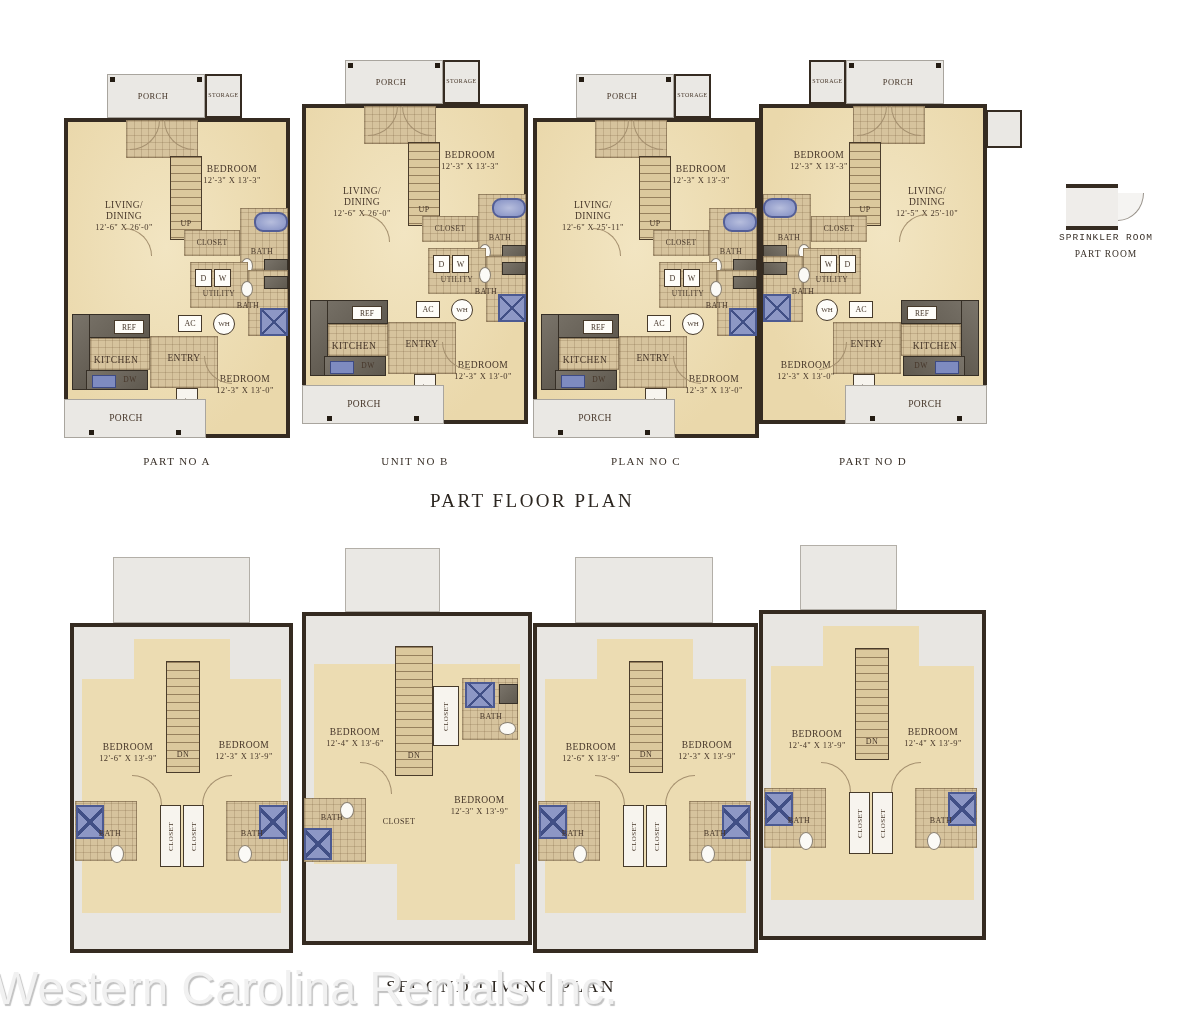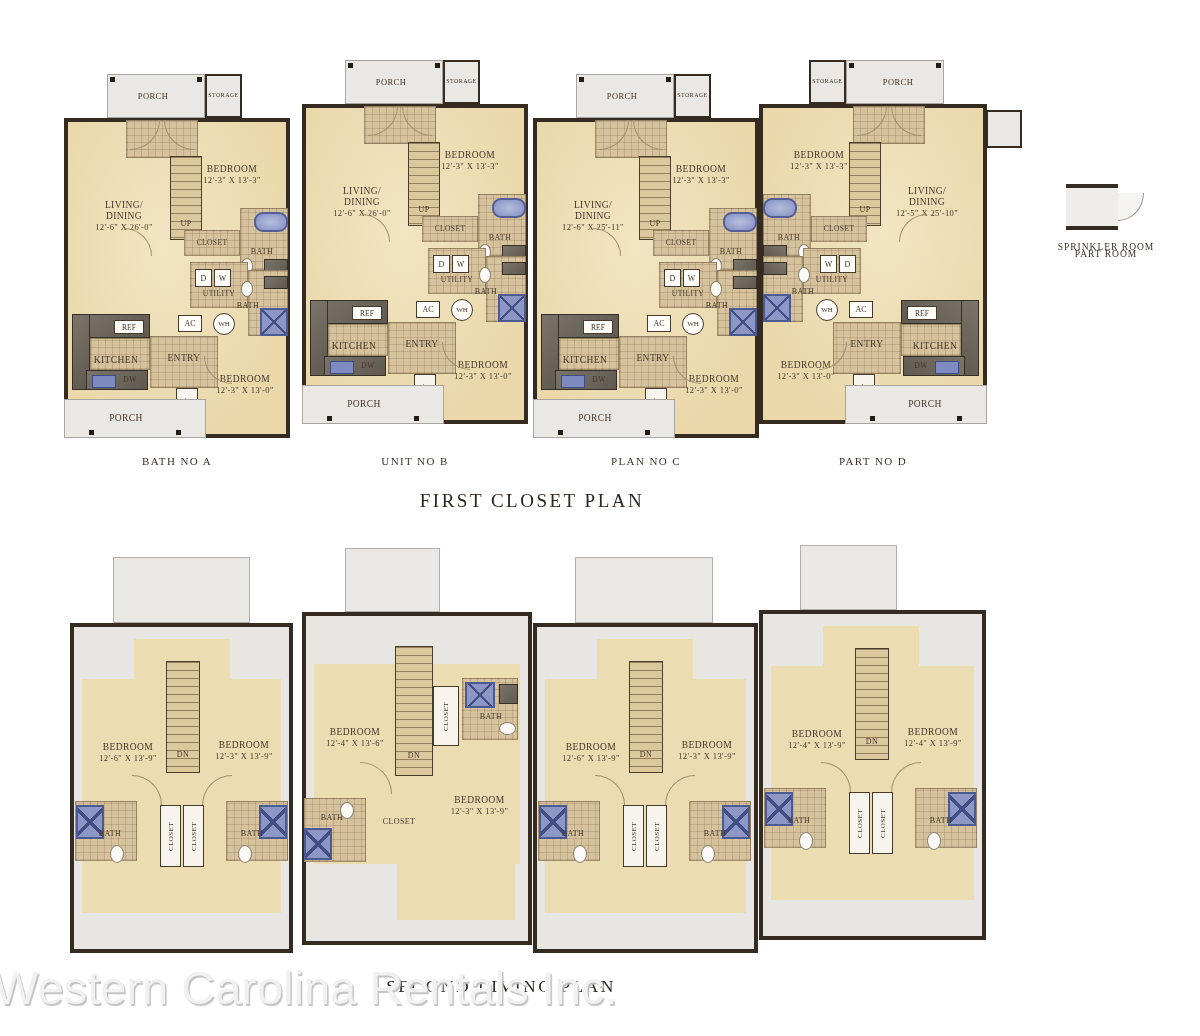--- a/index.html
+++ b/index.html
@@ -372,29 +372,29 @@
         <div class="shower" style="left: 6px; top: 182px; width: 28px; height: 34px;"></div>
         <div class="lbl" style="font-size: 8px; width: 44px; left: 18px; top: 207px;">BATH</div>
         <div class="oval" style="left: 40px; top: 222px; width: 14px; height: 18px;"></div>
         <div class="tile" style="left: 156px; top: 178px; width: 62px; height: 60px;"></div>
         <div class="shower" style="left: 189px; top: 182px; width: 28px; height: 34px;"></div>
         <div class="lbl" style="font-size: 8px; width: 44px; left: 160px; top: 207px;">BATH</div>
         <div class="oval" style="left: 168px; top: 222px; width: 14px; height: 18px;"></div>
       </div>
     </div>
 
-  <div class="unit-label" style="left:64px;top:455px;width:226px;">BATH NO A</div>
+  <div class="unit-label" style="left:64px;top:455px;width:226px;">PART NO A</div>
   <div class="unit-label" style="left:302px;top:455px;width:226px;">UNIT NO B</div>
   <div class="unit-label" style="left:533px;top:455px;width:226px;">PLAN NO C</div>
   <div class="unit-label" style="left:759px;top:455px;width:228px;">PART NO D</div>
 
-  <div class="plan-title" style="left:332px;top:490px;width:400px;font-size:19px;">FIRST CLOSET PLAN</div>
+  <div class="plan-title" style="left:332px;top:490px;width:400px;font-size:19px;">PART FLOOR PLAN</div>
   <div class="plan-title" style="left:301px;top:976px;width:400px;font-size:17.5px;">SECOND LIVING PLAN</div>
 
   <div>
     <div class="spr-room" style="left:1066px;top:184px;width:52px;height:46px;"></div>
     <div class="spr-door" style="left:1118px;top:193px;width:26px;height:28px;"></div>
-    <div class="spr-lbl" style="left:1036px;top:242px;width:140px;">SPRINKLER ROOM</div>
+    <div class="spr-lbl" style="left:1036px;top:232px;width:140px;font-family:Liberation Mono, monospace;">SPRINKLER ROOM</div>
     <div class="spr-lbl" style="left:1036px;top:249px;width:140px;">PART ROOM</div>
   </div>
 
   <div id="wm">Western Carolina Rentals Inc.</div>
 </div>
 
 </body></html>

